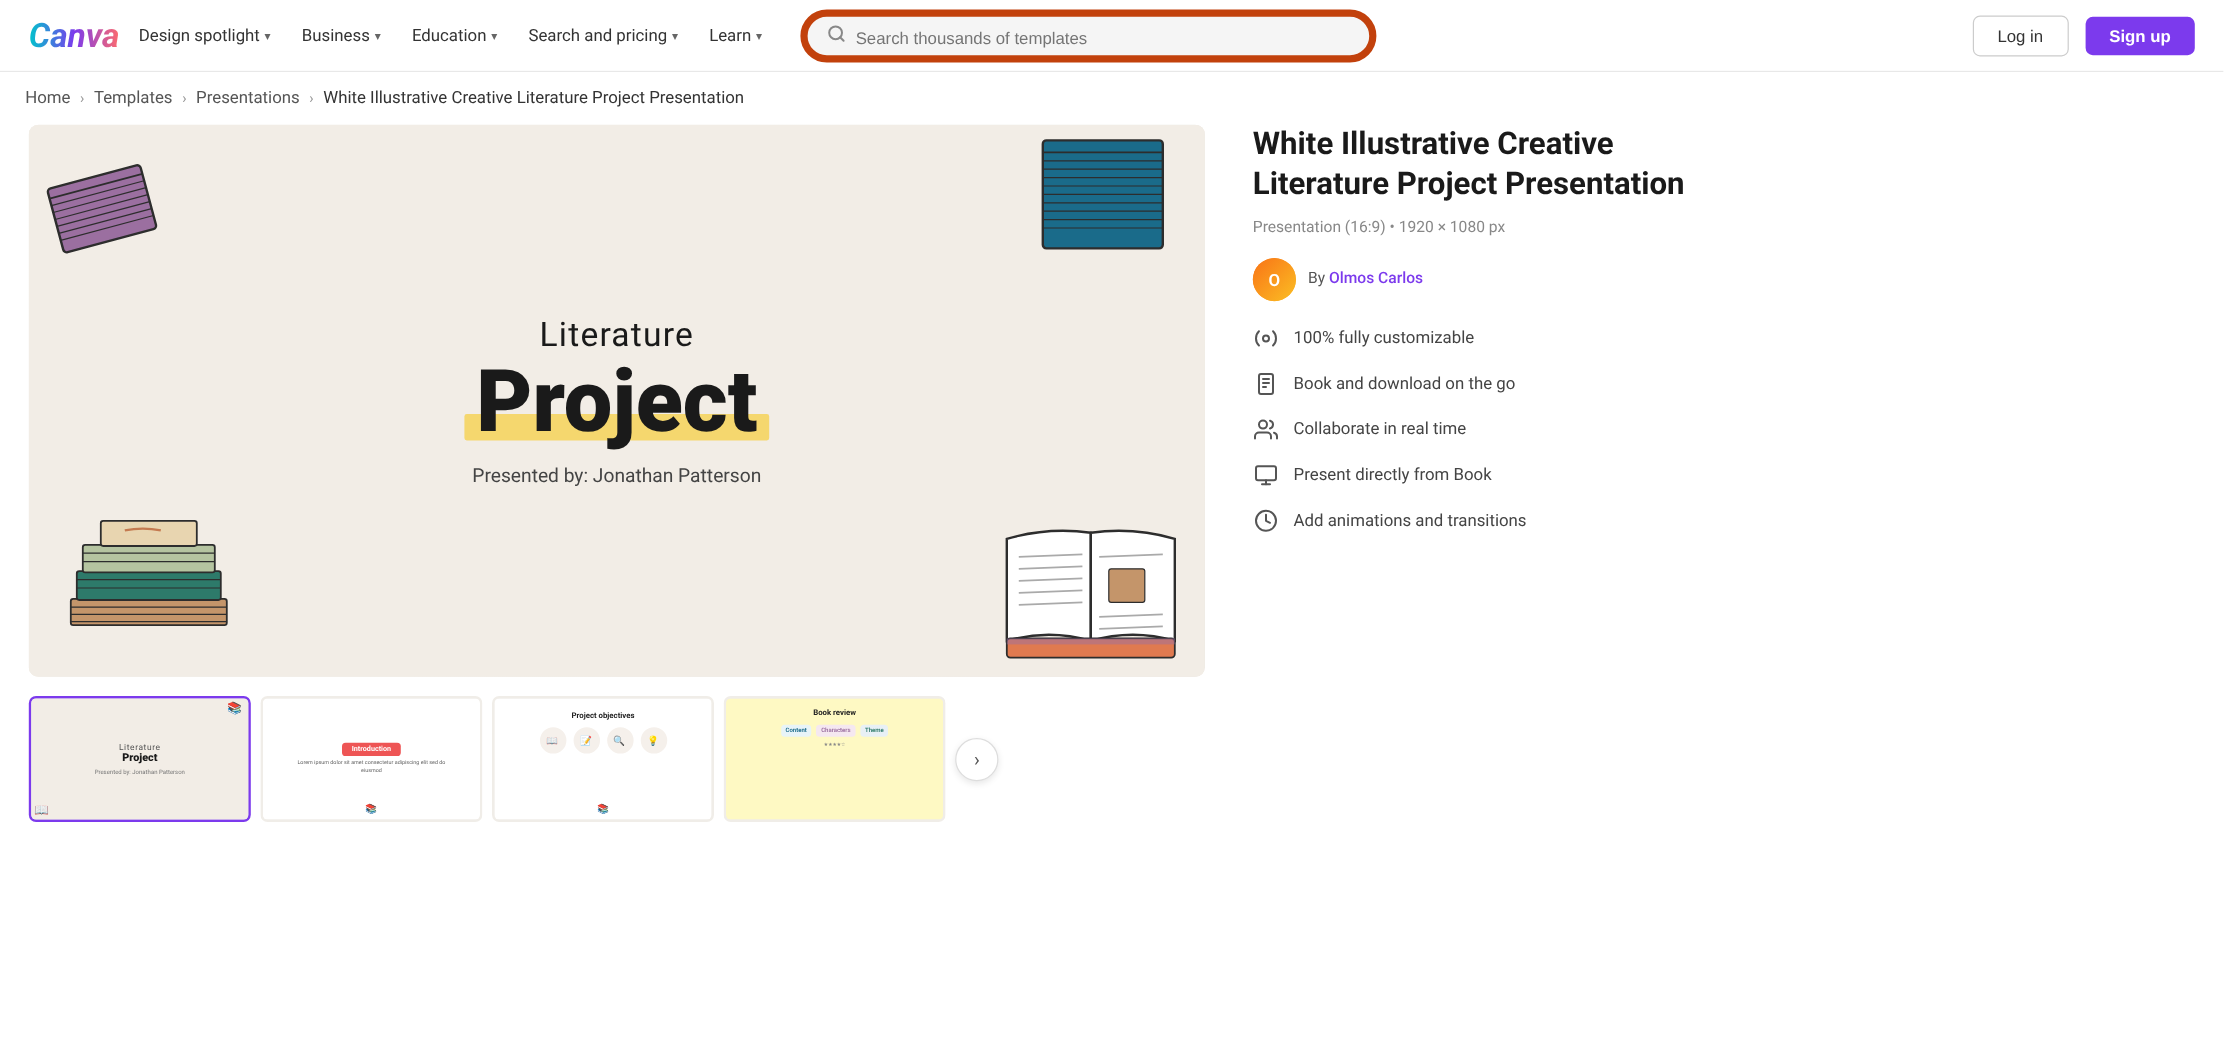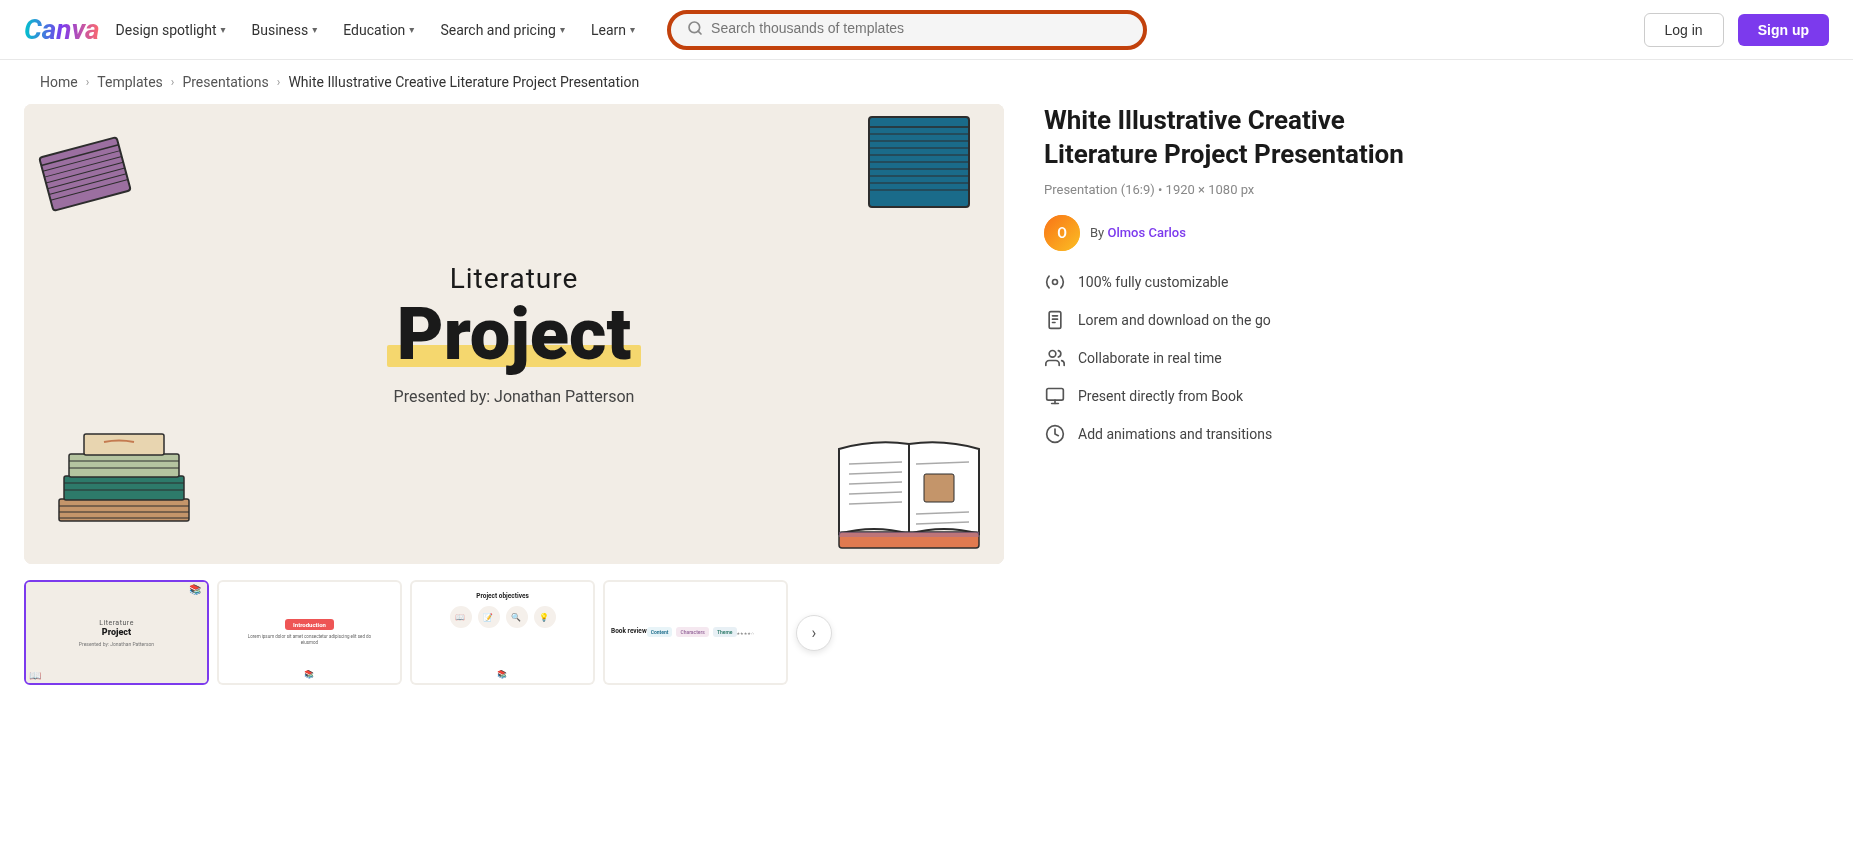--- a/index.html
+++ b/index.html
@@ -21,23 +21,23 @@
       padding: 6px 10px;
       font-size: 14px;
       color: #333;
       cursor: pointer;
       border-radius: 6px;
       white-space: nowrap;
     }
     .nav-item .chevron { font-size: 10px; color: #666; }
     .search-bar {
       display: flex;
-      align-items: flex-start;
+      align-items: flex-end;
       background: #f5f5f5;
-      border: 4px solid #c2410c;
+      border: 6px solid #c2410c;
       border-radius: 24px;
       padding: 6px 16px;
       flex: 1;
       max-width: 480px;
       margin: 0 16px;
       gap: 8px;
     }
     .search-bar input {
       border: none;
       background: transparent;
@@ -68,21 +68,21 @@
       font-weight: 600;
       cursor: pointer;
       margin-left: 8px;
     }
 
     
     .breadcrumb {
       display: flex;
       align-items: center;
       gap: 8px;
-      padding: 14px 40px;
+      padding: 14px 21px;
       font-size: 14px;
       color: #555;
     }
     .breadcrumb a { color: #555; text-decoration: none; }
     .breadcrumb .sep { color: #999; font-size: 12px; }
     .breadcrumb .current { color: #333; }
 
     
     .main-content {
       display: flex;
@@ -528,21 +528,21 @@
             <div style="width:22px; height:22px; background:#f5f0eb; border-radius:50%; display:flex; align-items:center; justify-content:center; font-size:8px;">📖</div>
             <div style="width:22px; height:22px; background:#f5f0eb; border-radius:50%; display:flex; align-items:center; justify-content:center; font-size:8px;">📝</div>
             <div style="width:22px; height:22px; background:#f5f0eb; border-radius:50%; display:flex; align-items:center; justify-content:center; font-size:8px;">🔍</div>
             <div style="width:22px; height:22px; background:#f5f0eb; border-radius:50%; display:flex; align-items:center; justify-content:center; font-size:8px;">💡</div>
           </div>
           <div style="position:absolute; bottom:4px; font-size:8px;">📚</div>
         </div>
       </div>
 
       <div class="thumb">
-        <div class="thumb-slide thumb-slide-5" style="background:#ffffff; flex-direction:row; align-items:center; justify-content:flex-start; padding-top:8px;">
+        <div class="thumb-slide thumb-slide-5" style="background:#fef9c3; flex-direction:column; align-items:center; justify-content:flex-start; padding-top:8px;">
           <div style="font-size:6.5px; font-weight:700; color:#222; margin-bottom:6px;">Book review</div>
           <div style="display:flex; gap:4px; margin-bottom:4px;">
             <div style="background:#e8f4f8; border-radius:3px; padding:2px 4px; font-size:5px; color:#1a6b8a; font-weight:600;">Content</div>
             <div style="background:#f5e8f0; border-radius:3px; padding:2px 4px; font-size:5px; color:#9b6fa0; font-weight:600;">Characters</div>
             <div style="background:#e8f0f5; border-radius:3px; padding:2px 4px; font-size:5px; color:#2d7a6a; font-weight:600;">Theme</div>
           </div>
           <div style="font-size:4px; color:#888;">★★★★☆</div>
         </div>
       </div>
 
@@ -586,21 +586,21 @@
       </div>
       <div class="feature-item">
         <span class="feature-icon">
           <svg width="20" height="20" viewBox="0 0 24 24" fill="none" stroke="#555" stroke-width="2" stroke-linecap="round" stroke-linejoin="round">
             <rect x="5" y="2" width="14" height="20" rx="2"></rect>
               <line x1="9" y1="7" x2="15" y2="7"></line>
               <line x1="9" y1="11" x2="15" y2="11"></line>
               <line x1="9" y1="15" x2="12" y2="15"></line>
           </svg>
         </span>
-        <span>Lorem and download on the go</span>
+        <span>Book and download on the go</span>
       </div>
       <div class="feature-item">
         <span class="feature-icon">
           <svg width="20" height="20" viewBox="0 0 24 24" fill="none" stroke="#555" stroke-width="2" stroke-linecap="round" stroke-linejoin="round">
             <path d="M17 21v-2a4 4 0 0 0-4-4H5a4 4 0 0 0-4 4v2"></path>
               <circle cx="9" cy="7" r="4"></circle>
               <path d="M23 21v-2a4 4 0 0 0-3-3.87"></path>
               <path d="M16 3.13a4 4 0 0 1 0 7.75"></path>
           </svg>
         </span>

